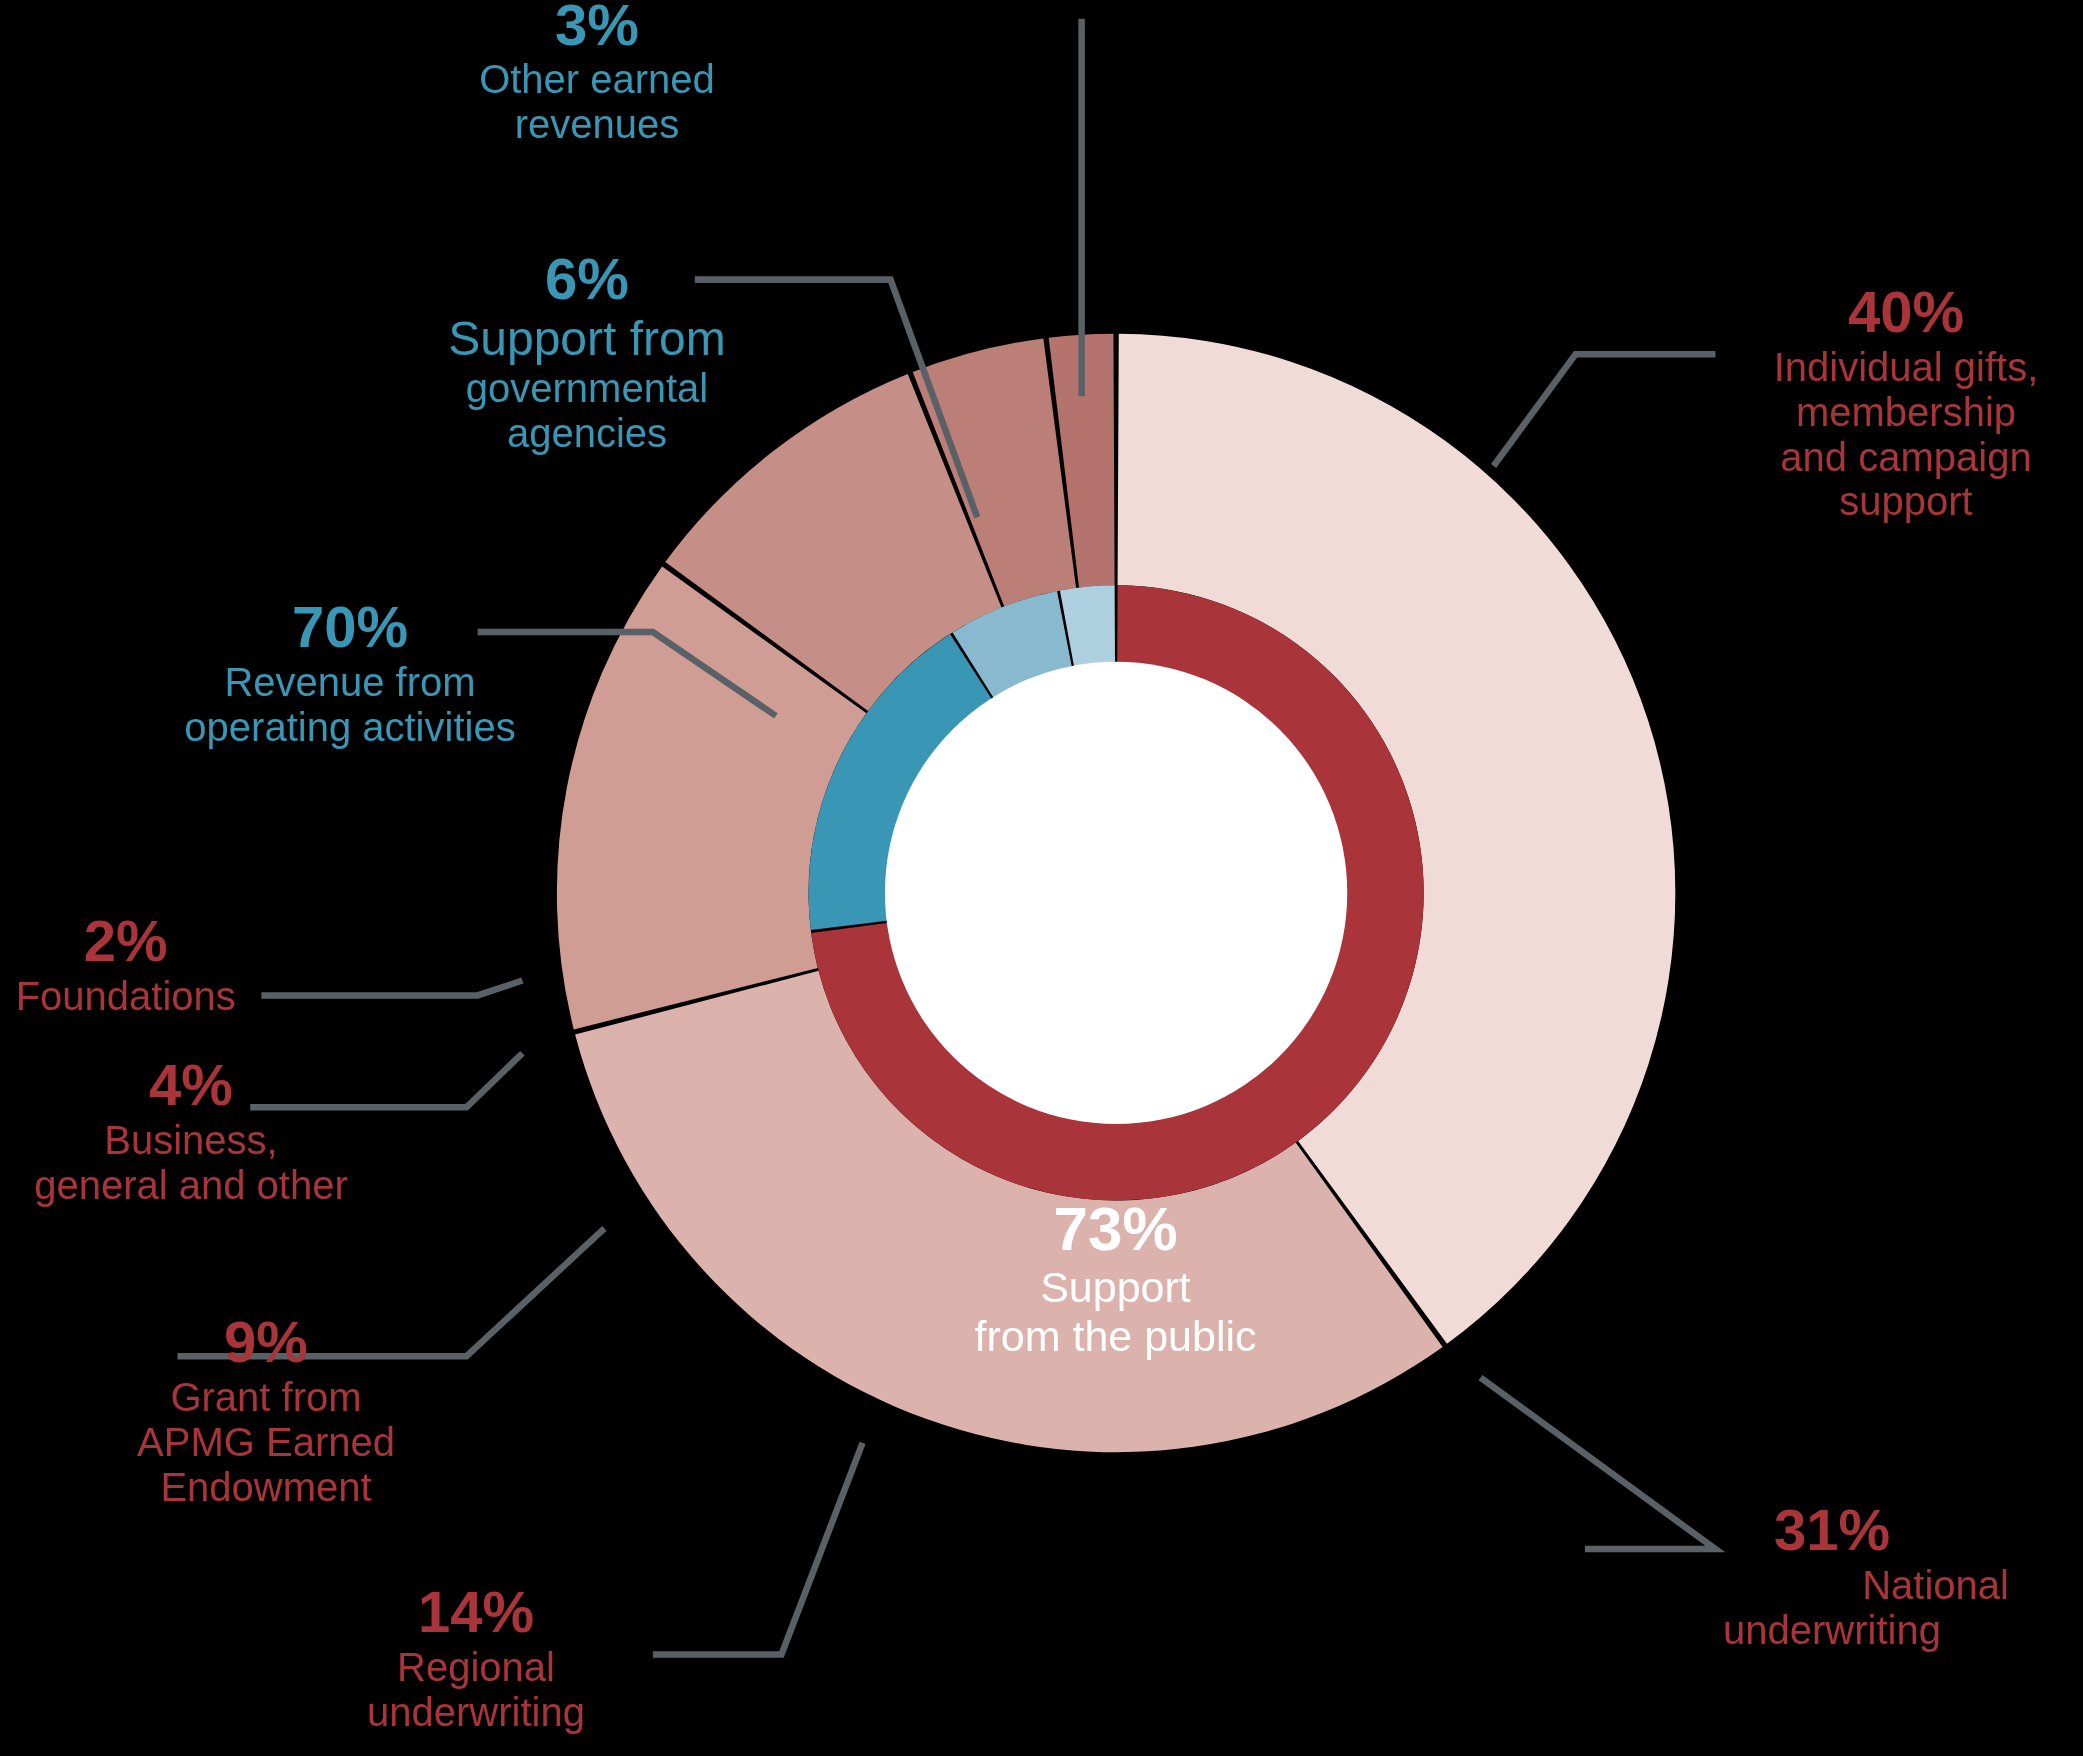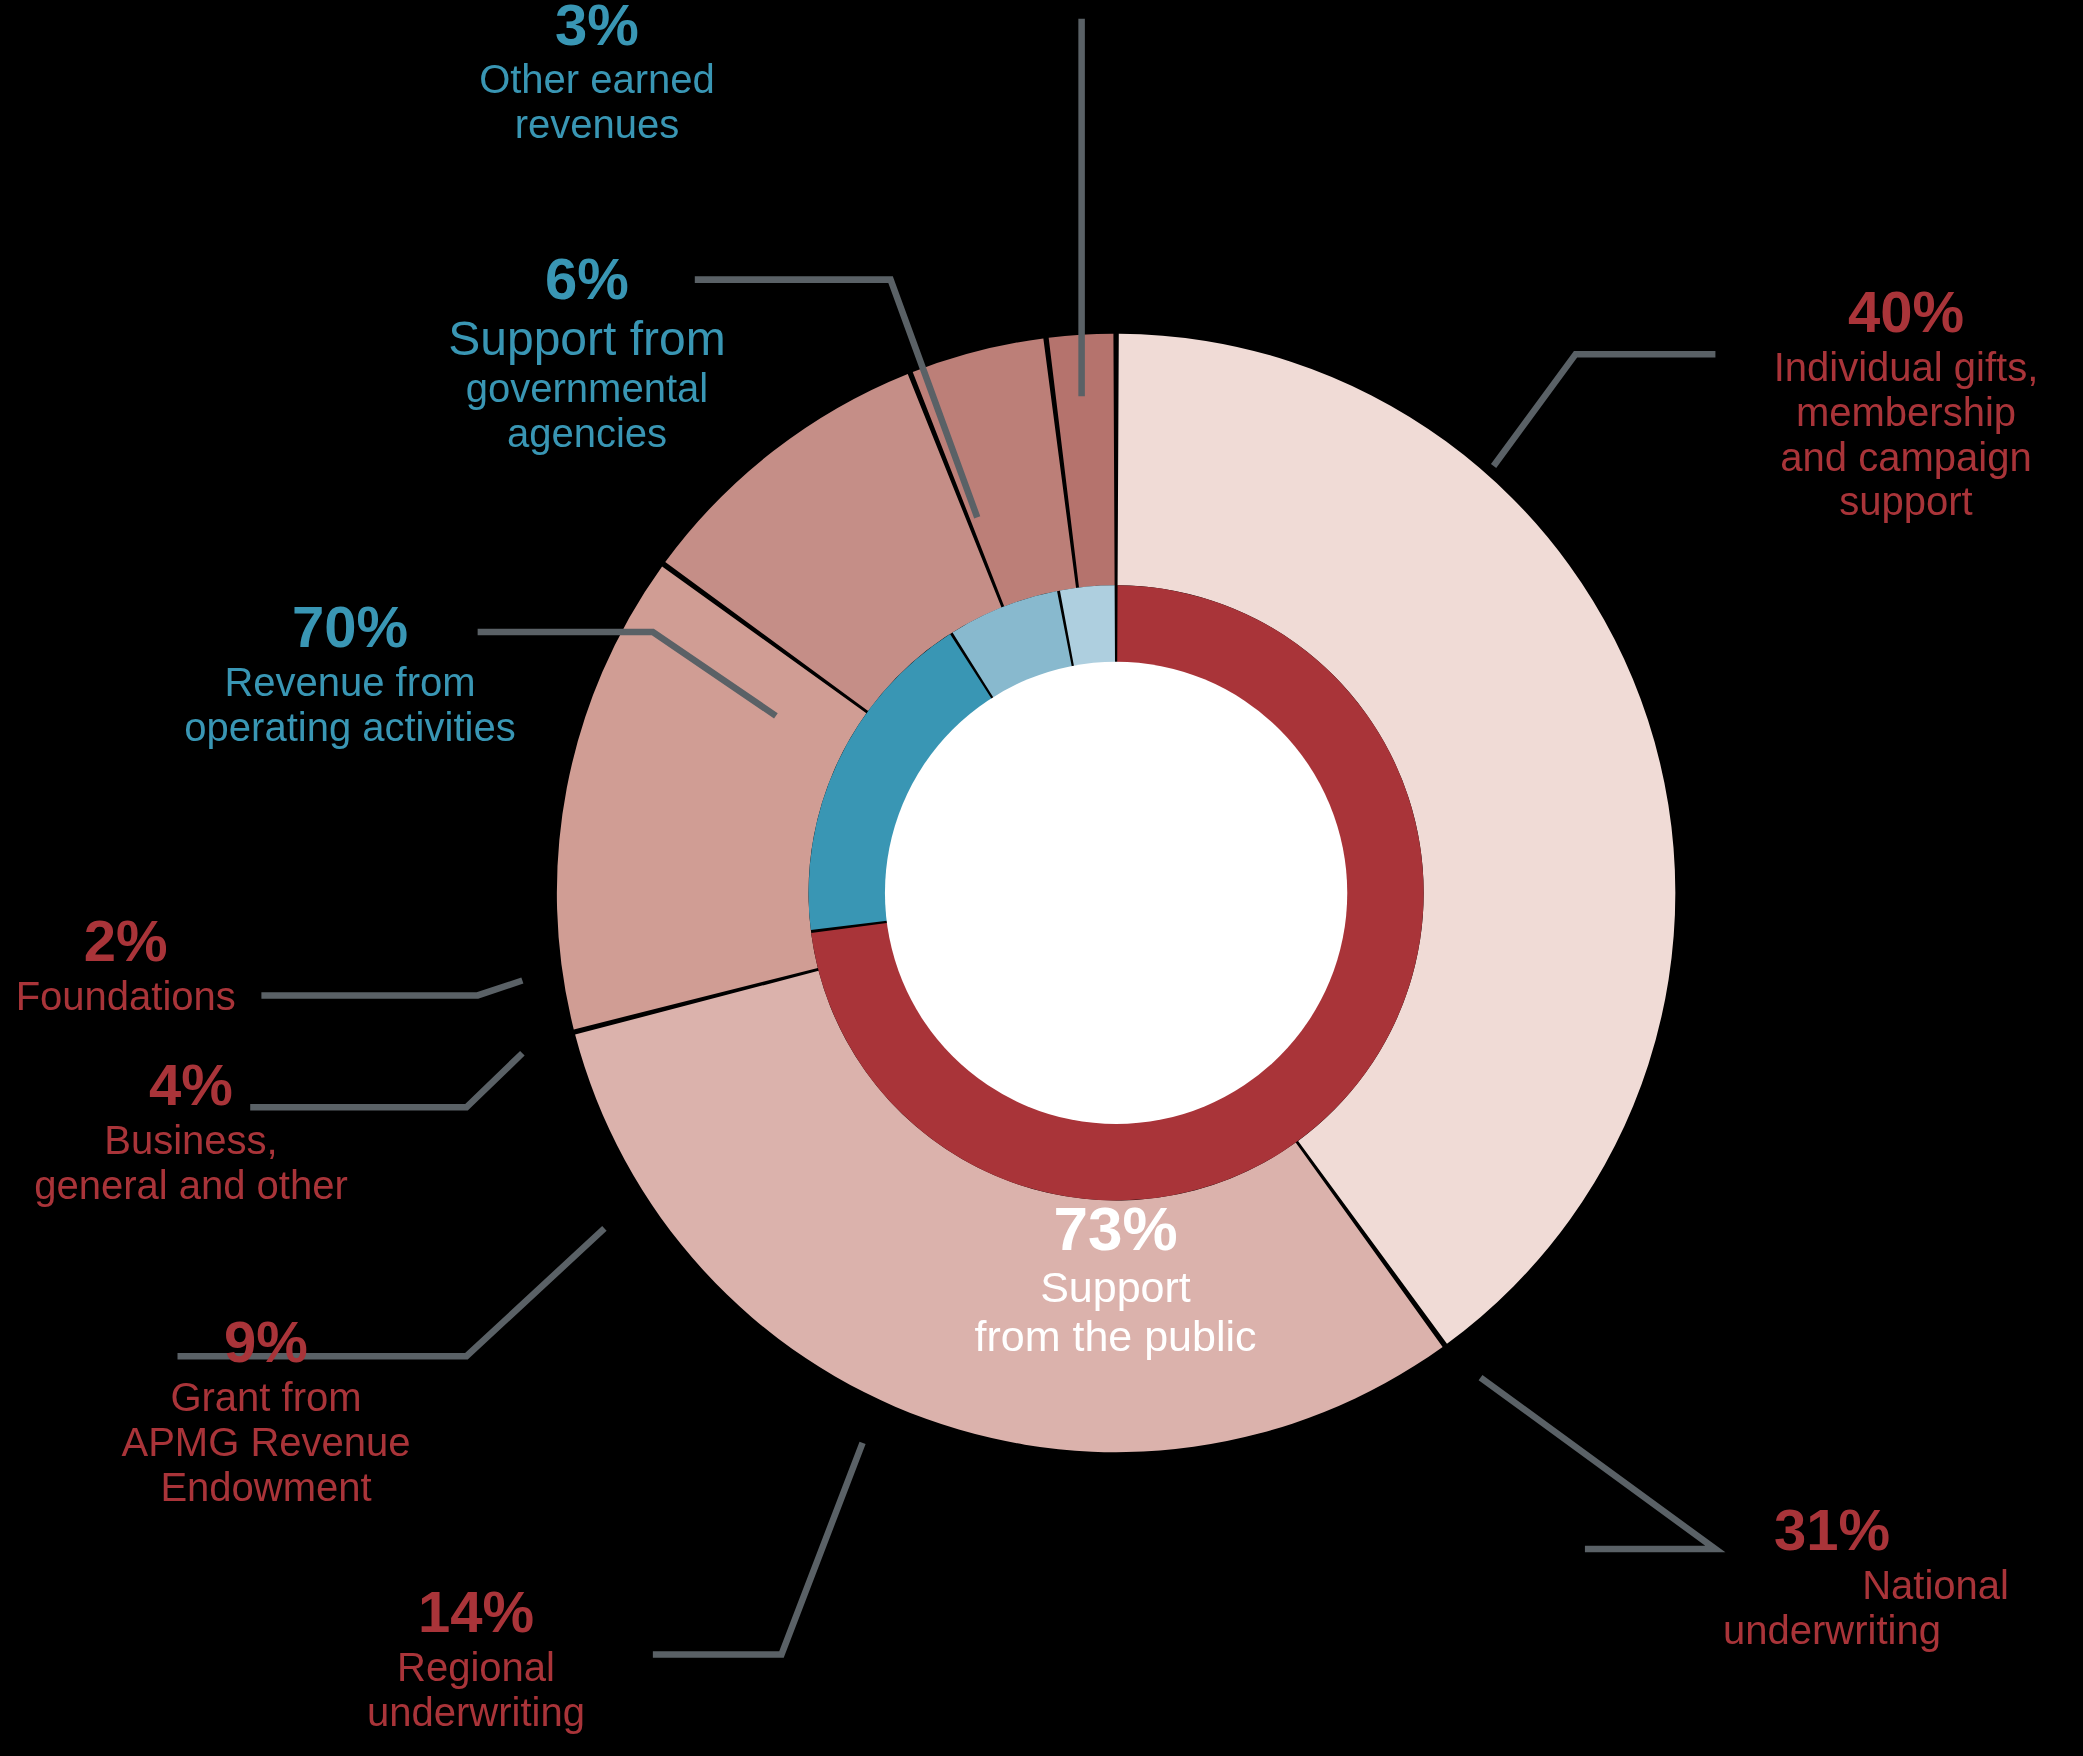--- a/index.html
+++ b/index.html
@@ -77,21 +77,21 @@
 
   <div class="lbl ta-c red" style="left:28px;top:1053px;width:326px;font-size:0px;">
     <span class="pct" style="font-size:58px;">4%</span>
     <span class="desc" style="font-size:40px;">Business,</span>
     <span class="desc" style="font-size:40px;">general and other</span>
   </div>
 
   <div class="lbl ta-c red" style="left:103px;top:1310px;width:326px;font-size:0px;">
     <span class="pct" style="font-size:58px;">9%</span>
     <span class="desc" style="font-size:40px;">Grant from</span>
-    <span class="desc" style="font-size:40px;">APMG Revenue</span>
+    <span class="desc" style="font-size:40px;">APMG Earned</span>
     <span class="desc" style="font-size:40px;">Endowment</span>
   </div>
 
   <div class="lbl ta-c red" style="left:308px;top:1580px;width:336px;font-size:0px;">
     <span class="pct" style="font-size:58px;">14%</span>
     <span class="desc" style="font-size:40px;">Regional</span>
     <span class="desc" style="font-size:40px;">underwriting</span>
   </div>
 
   <div class="lbl ta-c red" style="left:1655px;top:1498px;width:354px;font-size:0px;">

